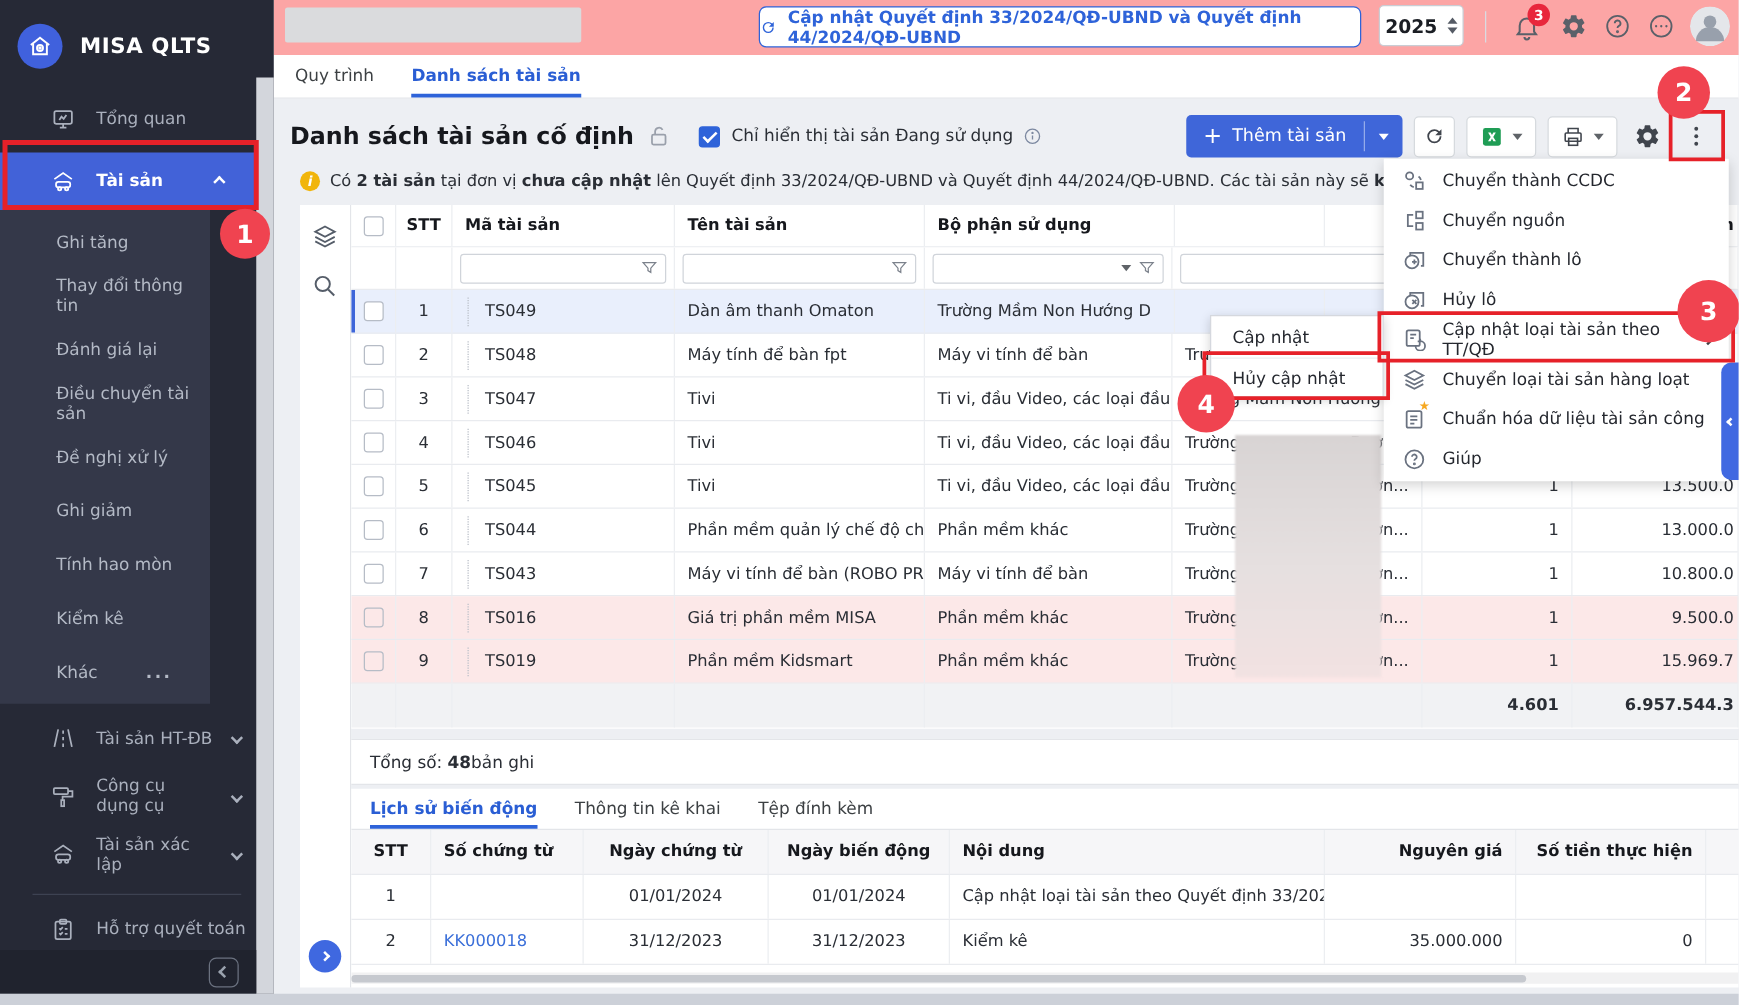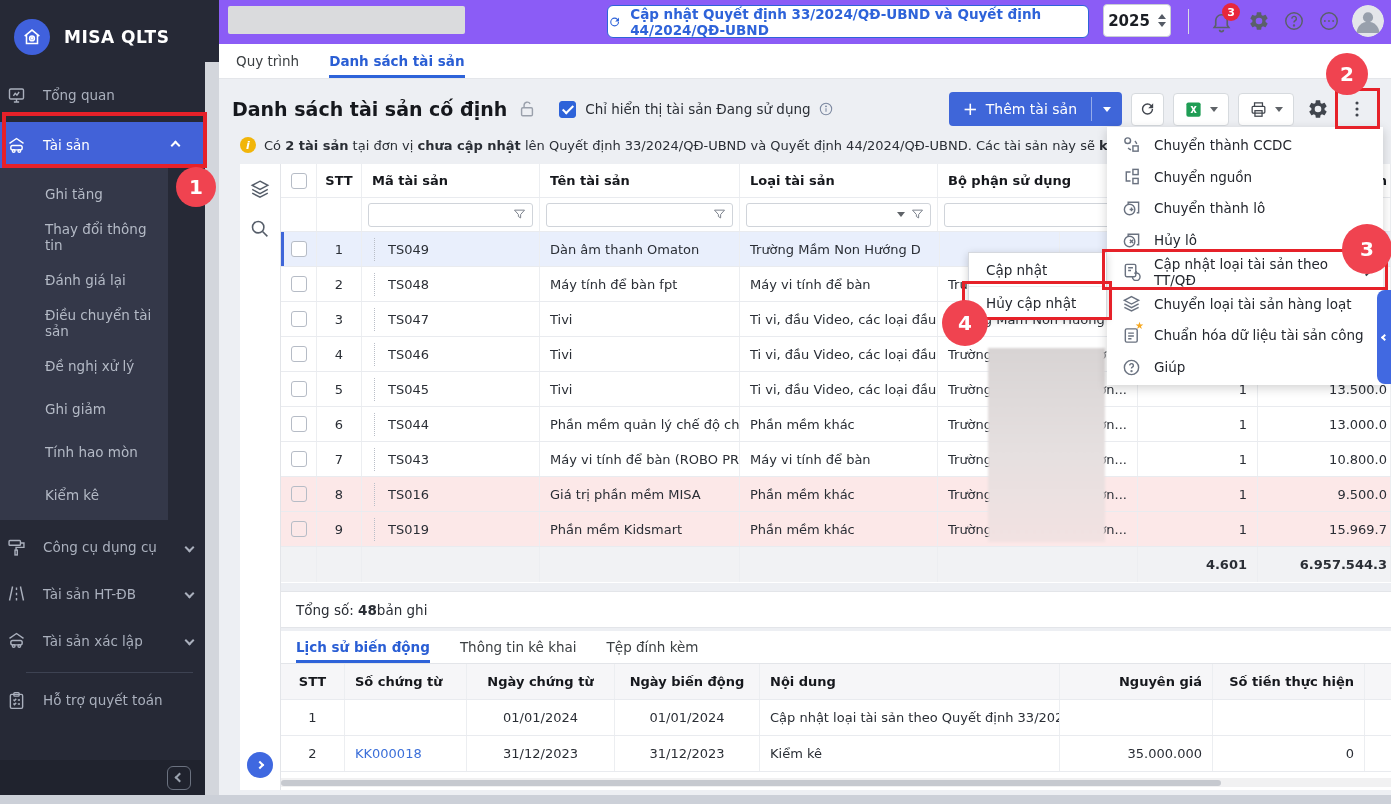--- a/index.html
+++ b/index.html
@@ -5,38 +5,38 @@
 *{box-sizing:border-box;margin:0;padding:0}
 html,body{width:1391px;height:804px;overflow:hidden}
 body{font-family:"DejaVu Sans","Liberation Sans",sans-serif;font-size:13px;color:#2a2e35;background:#edeff3;position:relative}
 svg{display:block}
 
 #sidebar{position:absolute;left:0;top:0;width:219px;height:795px;background:#262936;z-index:5}
 #sidebar .gutter{position:absolute;right:0;top:62px;bottom:0;width:14px;background:#d3d6dc}
 .logo-row{display:flex;align-items:center;gap:14px;padding:13px 0 0 14px;height:60px}
 .logo-badge{width:36px;height:36px;border-radius:50%;background:#4061dd;display:flex;align-items:center;justify-content:center}
 .logo-text{color:#fff;font-size:17px;font-weight:bold;letter-spacing:.5px}
-.side-item{display:flex;align-items:center;gap:16px;height:42px;padding-left:6px;color:#aab0bd;font-size:13.5px;cursor:pointer}
+.side-item{display:flex;align-items:center;gap:16px;height:42px;padding-left:40px;color:#aab0bd;font-size:13.5px;cursor:pointer}
 .side-item .lbl{flex:1}
 .side-item.active{background:#4262d8;color:#fff;height:46px;width:205px}
 .side-item .chev{margin-right:26px}
 .submenu{background:#343849;width:168px;padding:4px 0}
 .sub-item{display:flex;align-items:center;height:43px;padding-left:45px;color:#b4bac6;font-size:13.5px;cursor:pointer}
 .sub-item .dots{margin-left:auto;margin-right:30px;letter-spacing:2px;color:#b4bac6;font-weight:bold}
 .side-divider{border-top:1px solid #3d4252;margin:8px 26px 6px 26px}
 .side-bottom{position:absolute;left:0;bottom:0;width:205px;height:35px;background:#20232e;display:flex;align-items:center;justify-content:flex-end;padding-right:14px}
 .collapse-btn{width:24px;height:24px;border:1.5px solid #6b7280;border-radius:6px;display:flex;align-items:center;justify-content:center;color:#9aa2ae;cursor:pointer}
 .chev{display:inline-block;width:7px;height:7px;border-right:2px solid currentColor;border-bottom:2px solid currentColor}
 .chev.down{transform:rotate(45deg)}
 .chev.up{transform:rotate(-135deg)}
 .chev.left{transform:rotate(135deg)}
 .chev.right{transform:rotate(-45deg)}
 
 #main{position:absolute;left:219px;top:0;width:1172px;height:795px;background:#edeff3}
-.topbar{position:absolute;left:0;top:0;width:100%;height:44px;background:#8b5cf6}
+.topbar{position:absolute;left:0;top:0;width:100%;height:44px;background:#fca5a5}
 .redacted{position:absolute;left:9px;top:6px;width:237px;height:28px;background:#dadbdd;border-radius:2px}
 .update-btn{position:absolute;left:388px;top:5px;height:33px;width:482px;border:1px solid #2e63d9;border-radius:6px;background:#fff;color:#2e63d9;display:flex;align-items:center;justify-content:center;gap:9px;font-size:13.5px;font-weight:600;cursor:pointer}
 .year-box{position:absolute;left:884px;top:4px;width:68px;height:33px;border:1px solid #c9cdd4;border-radius:4px;background:#fff;display:flex;align-items:center;justify-content:center;gap:8px;cursor:pointer}
 .year-box .yr{font-size:15px;font-weight:bold;color:#1b1e24}
 .stepper{display:flex;flex-direction:column;gap:3px}
 .tri-up{width:0;height:0;border-left:4px solid transparent;border-right:4px solid transparent;border-bottom:5px solid #555b65}
 .tri-down{width:0;height:0;border-left:4px solid transparent;border-right:4px solid transparent;border-top:5px solid #555b65}
 .top-divider{position:absolute;left:969px;top:9px;width:1px;height:25px;background:#d9dce2}
 .top-ic{position:absolute;top:10px;width:24px;height:24px;color:#5a6069;cursor:pointer}
 .badge{position:absolute;left:12px;top:-7px;min-width:18px;height:18px;border-radius:9px;background:#e8273c;color:#fff;font-size:11px;font-weight:bold;display:flex;align-items:center;justify-content:center;padding:0 4px}
@@ -289,21 +289,21 @@
       </span>
     <span class="lbl">Tổng quan</span>
   </div>
   <div style="height:6px"></div>
   <div class="side-item active">
     <span>
         <svg width="21" height="21">
           <use href="#i-asset"></use>
         </svg>
       </span>
-    <span class="lbl" style="font-weight:400">Tài sản</span>
+    <span class="lbl" style="font-weight:700">Tài sản</span>
     <span class="chev up"></span>
   </div>
   <div class="submenu">
     <div class="sub-item">
         <span>Ghi tăng</span>
       </div>
     <div class="sub-item">
         <span>Thay đổi thông tin</span>
       </div>
     <div class="sub-item">
@@ -317,38 +317,42 @@
       </div>
     <div class="sub-item">
         <span>Ghi giảm</span>
       </div>
     <div class="sub-item">
         <span>Tính hao mòn</span>
       </div>
     <div class="sub-item">
         <span>Kiểm kê</span>
       </div>
+    <div class="sub-item">
+        <span>Khác</span>
+        <span class="dots">...</span>
+      </div>
   </div>
   <div style="height:4px"></div>
+  <div class="side-item" style="height:47px">
+    <span>
+        <svg width="21" height="21">
+          <use href="#i-road"></use>
+        </svg>
+      </span>
+    <span class="lbl">Tài sản HT-ĐB</span>
+    <span class="chev down"></span>
+  </div>
   <div class="side-item" style="height:46px">
     <span>
         <svg width="21" height="21">
           <use href="#i-roller"></use>
         </svg>
       </span>
     <span class="lbl">Công cụ dụng cụ</span>
-    <span class="chev down"></span>
-  </div>
-  <div class="side-item" style="height:47px">
-    <span>
-        <svg width="21" height="21">
-          <use href="#i-road"></use>
-        </svg>
-      </span>
-    <span class="lbl">Tài sản HT-ĐB</span>
     <span class="chev down"></span>
   </div>
   <div class="side-item" style="height:47px">
     <span>
         <svg width="21" height="21">
           <use href="#i-asset"></use>
         </svg>
       </span>
     <span class="lbl">Tài sản xác lập</span>
     <span class="chev down"></span>
@@ -501,21 +505,20 @@
   </div>
 
   <div class="asset-panel">
     <div class="tr head-row">
       <div class="th c-cb">
           <span class="cb" style="width:16px;height:16px"></span>
         </div>
       <div class="th c-stt">STT</div>
       <div class="th c-code">Mã tài sản</div>
       <div class="th c-name">Tên tài sản</div>
-      <div class="th c-type">Loại tài sản</div>
       <div class="th c-dept">Bộ phận sử dụng</div>
       <div class="th c-qty"></div>
       <div class="th c-price">ên</div>
     </div>
     <div class="tr filter-row">
       <div class="td c-cb"></div>
       <div class="td c-stt"></div>
       <div class="td c-code" style="padding:0 6px">
           <div class="filter-box">
             <svg width="15" height="15">

